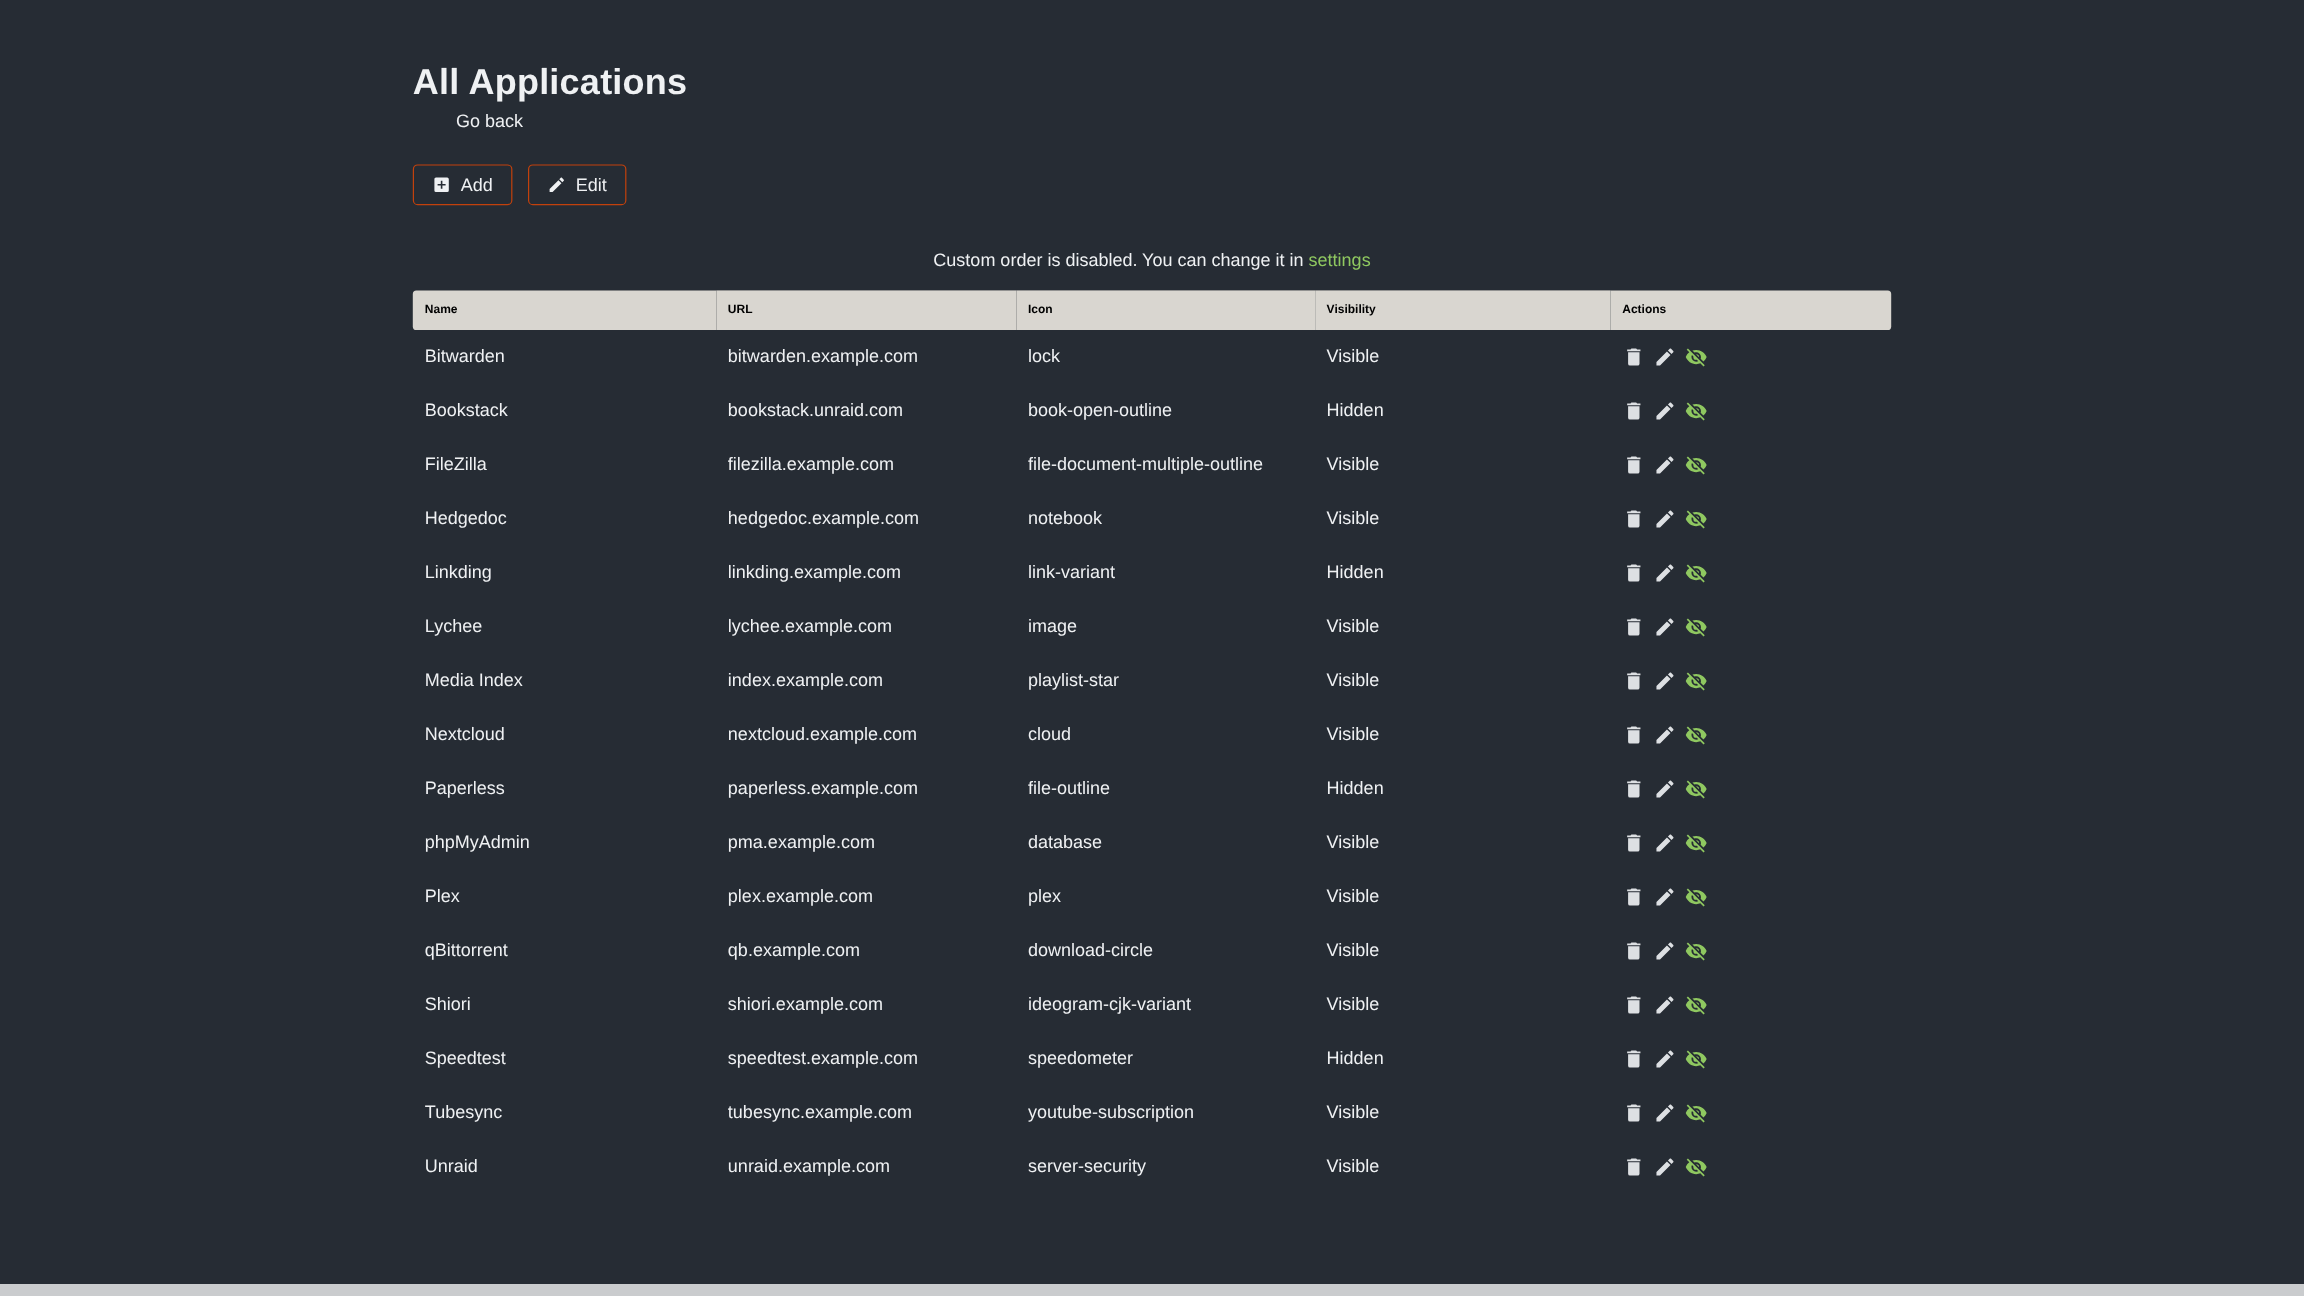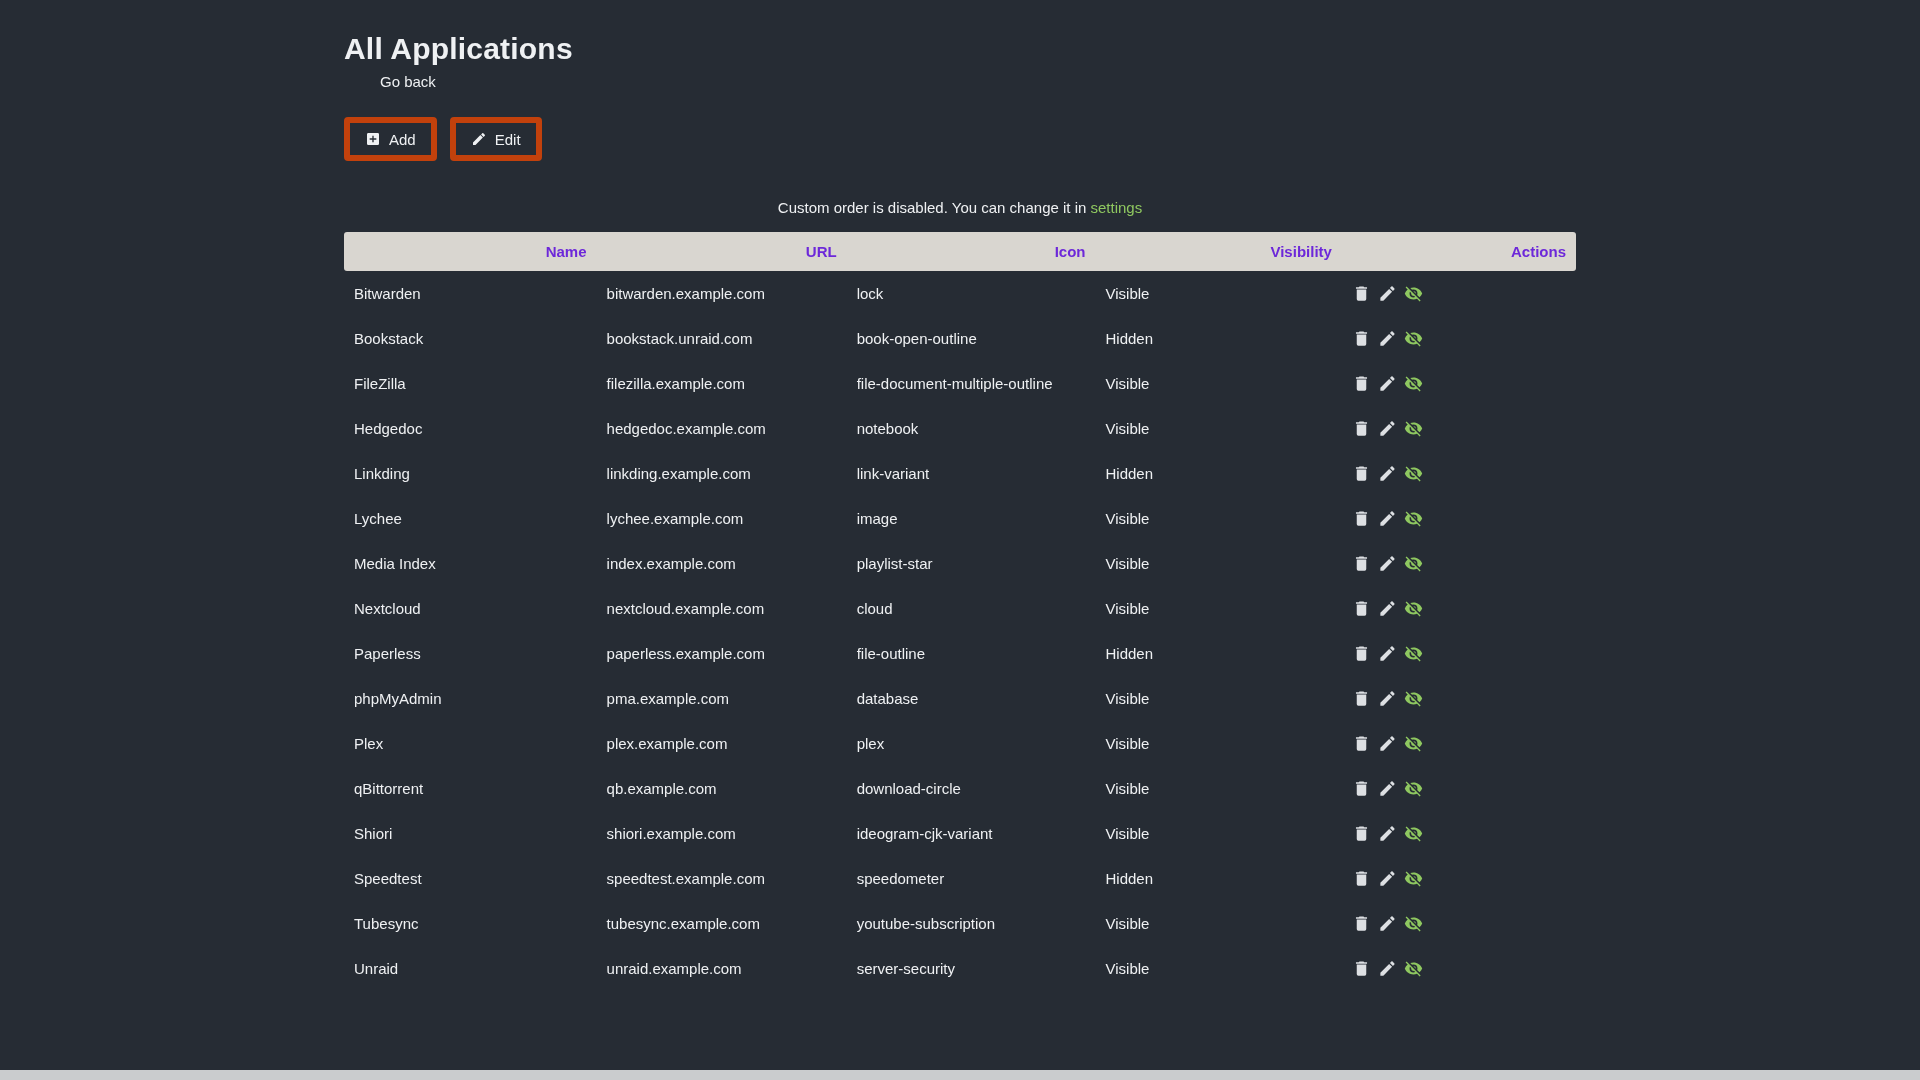--- a/index.html
+++ b/index.html
@@ -7,21 +7,21 @@
   body {
     background: var(--bg, #262c34);
     color: var(--text, #eff1f3);
     font-family: "Liberation Sans", sans-serif;
     overflow: hidden;
     position: relative;
   }
   .container {
     width: 1232px;
     margin: 0 auto;
-    padding-top: 32px;
+    padding-top: 52px;
   }
   .page-title {
     font-size: 30px;
     font-weight: 700;
     letter-spacing: 0.2px;
     color: var(--text, #eff1f3);
   }
   .back-link {
     display: inline-block;
     margin-top: 7px;
@@ -34,21 +34,21 @@
   .toolbar {
     margin-top: 26px;
     display: flex;
     gap: 13px;
   }
   .btn {
     display: inline-flex;
     align-items: center;
     gap: 8px;
     background: transparent;
-    border: 6px solid #c2410c;
+    border: 1px solid #c2410c;
     border-radius: 4px;
     color: var(--text, #eff1f3);
     font-size: 15px;
     font-family: inherit;
     padding: 8px 15px;
     cursor: pointer;
     line-height: 1;
   }
   .btn svg { width: 16px; height: 16px; fill: var(--text, #eff1f3); display: block; }
   .notice {
@@ -68,23 +68,23 @@
     border-collapse: collapse;
     table-layout: fixed;
   }
   col.c-name { width: 20.5%; }
   col.c-url { width: 20.3%; }
   col.c-icon { width: 20.2%; }
   col.c-vis { width: 20%; }
   col.c-act { width: 19%; }
   thead th {
     background: var(--header-bg, #d9d6d0);
-    color: #6d28d9;
-    text-align: right;
-    font-size: 15px;
+    color: #000000;
+    text-align: left;
+    font-size: 10px;
     font-weight: 700;
     padding: 11px 10px;
   }
   thead th:first-child { border-radius: 3px 0 0 3px; }
   thead th:last-child { border-radius: 0 3px 3px 0; }
   tbody td {
     font-size: 15px;
     padding: 13px 10px;
     color: var(--text, #eff1f3);
     vertical-align: middle;

